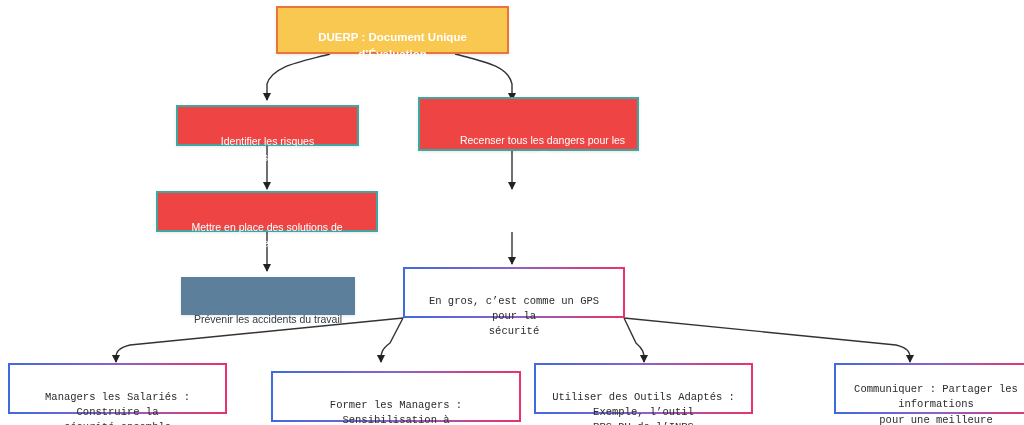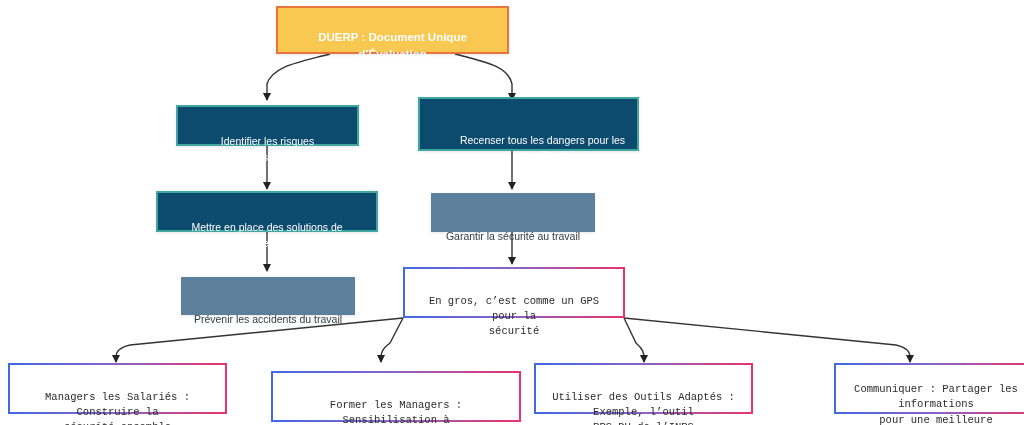--- a/index.html
+++ b/index.html
@@ -45,21 +45,21 @@
 
   
   .n-root {
     background: #F8C851;
     border: 2px solid #E8763C;
     color: #ffffff;
     font-weight: bold;
     font-size: 11.5px;
   }
   .n-green {
-    background: #0c4a6e;
+    background: #ef4444;
     border: 2px solid #3FA7A0;
     color: #ffffff;
     font-size: 10.5px;
   }
   .n-steel {
     background: #5C7F9B;
     border: 1px solid #5C7F9B;
     color: #2e3b45;
     font-size: 10.5px;
   }
@@ -119,23 +119,20 @@
 
   <div class="node n-green" style="left:418px; top:97px; width:221px; height:54px;padding-left:28px;">
     <span class="label">Recenser tous les dangers pour les
 travailleurs</span>
   </div>
 
   <div class="node n-green" style="left:156px; top:191px; width:222px; height:41px;">
     <span class="label">Mettre en place des solutions de prévention</span>
   </div>
 
-  <div class="node n-steel" style="left:431px; top:193px; width:164px; height:39px;">
-    <span class="label">Garantir la sécurité au travail</span>
-  </div>
 
   <div class="node n-steel" style="left:181px; top:277px; width:174px; height:38px;align-items:center;">
     <span class="label">Prévenir les accidents du travail</span>
   </div>
 
   <div class="node n-outline" style="left:403px; top:267px; width:222px; height:51px;">
     <span class="label">En gros, c’est comme un GPS pour la
 sécurité</span>
   </div>
 

